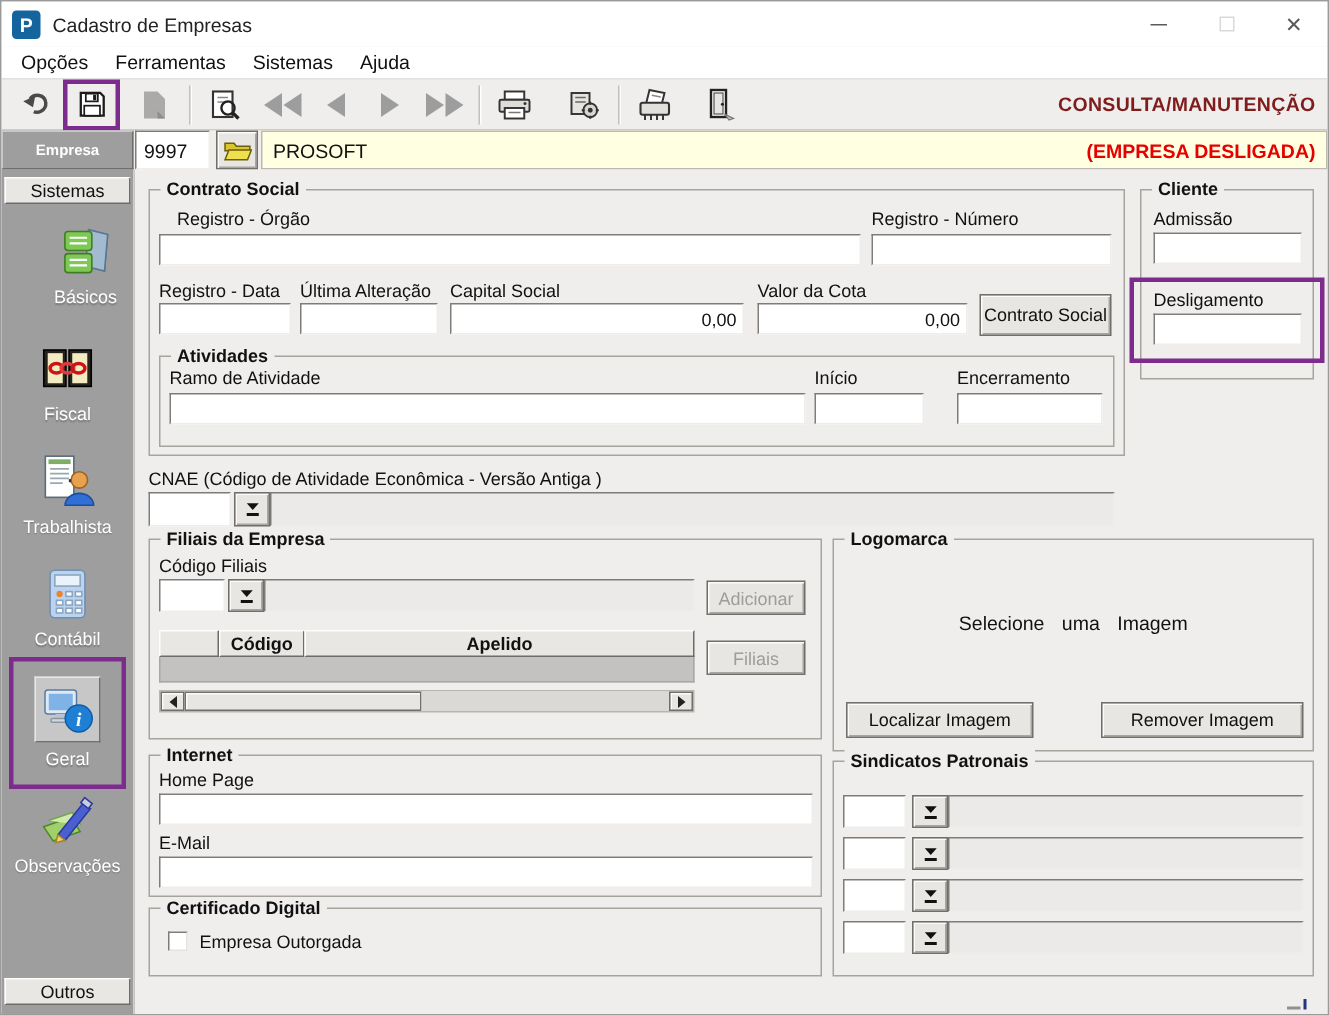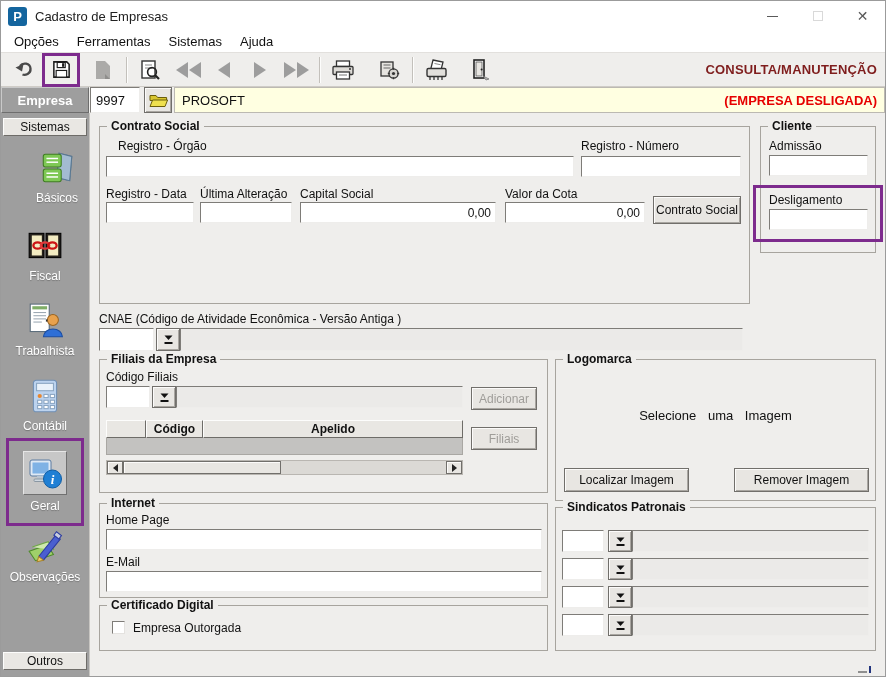--- a/index.html
+++ b/index.html
@@ -28,21 +28,21 @@
   .tb-btn { width:32px; height:28px; display:flex; align-items:center; justify-content:center; flex:0 0 auto; }
   .tb-sep { width:1px; height:26px; background:#c3c0bb; box-shadow:1px 0 0 #fdfdfc; margin:0 7px; flex:0 0 auto; }
   .hl-save { outline:3px solid #7d2b8d; outline-offset:0px; }
   .mode-label { margin-left:auto; font-size:13px; font-weight:bold; color:#7f1d1d; letter-spacing:0.2px; }
   .tri { width:0; height:0; border-top:8px solid transparent; border-bottom:8px solid transparent; }
   .tri-l { border-right:12px solid #9d9d9d; }
   .tri-r { border-left:12px solid #9d9d9d; }
   .dbl { display:flex; gap:1px; }
   
   .companybar { position:absolute; left:0; top:86px; width:100%; height:26px; background:#efeeec; display:flex; }
-  .company-label { width:88px; background:#9e9e9e; color:#fff; font-weight:bold; font-size:13px;
+  .company-label { width:88px; background:#9e9e9e; color:#fff; font-weight:bold; font-size:10px;
                    border:1px solid; border-color:#c9c9c9 #6e6e6e #6e6e6e #c9c9c9; display:flex; align-items:center; justify-content:center; }
   .company-code { width:50px; margin-left:1px; background:#fff; border:1px solid; border-color:#7e7c78 #eeedeb #eeedeb #7e7c78;
                   display:flex; align-items:center; padding-left:5px; font-size:13px; }
   .folder-btn { width:28px; margin-left:4px; background:#e8e6e2; border:1px solid #716f6b;
                 box-shadow:inset 1px 1px 0 #fcfbfa, inset -1px -1px 0 #a9a6a1; display:flex; align-items:center; justify-content:center; }
   .company-name { flex:1; margin-left:2px; background:#ffffe1; border:1px solid #bcb9b2; display:flex; align-items:center; padding:0 7px; font-size:13px; }
   .status-label { margin-left:auto; color:#e60000; font-weight:bold; font-size:13px; }
   
   .sidebar { position:absolute; left:0; top:112px; width:88px; height:565px; background:#9e9e9e; }
   .side-btn { position:absolute; left:2px; width:84px; height:18px; background:#e9e7e3; font-size:12px;
@@ -338,20 +338,29 @@
       <div class="lab" style="left:6px; top:60px;">Registro - Data</div>
       <div class="inp" style="left:6px; top:75px; width:88px;"></div>
       <div class="lab" style="left:100px; top:60px;">Última Alteração</div>
       <div class="inp" style="left:100px; top:75px; width:92px;"></div>
       <div class="lab" style="left:200px; top:60px;">Capital Social</div>
       <div class="inp num" style="left:200px; top:75px; width:196px;">0,00</div>
       <div class="lab" style="left:405px; top:60px;">Valor da Cota</div>
       <div class="inp num" style="left:405px; top:75px; width:140px;">0,00</div>
       <div class="btn3d" style="left:553px; top:69px; width:88px; height:28px;">Contrato Social</div>
 
+      <div class="grp" style="left:6px; top:110px; width:637px; height:61px;">
+        <div class="grp-title">Atividades</div>
+        <div class="lab" style="left:6px; top:7px;">Ramo de Atividade</div>
+        <div class="inp" style="left:6px; top:24px; width:424px;"></div>
+        <div class="lab" style="left:436px; top:7px;">Início</div>
+        <div class="inp" style="left:436px; top:24px; width:73px;"></div>
+        <div class="lab" style="left:531px; top:7px;">Encerramento</div>
+        <div class="inp" style="left:531px; top:24px; width:97px;"></div>
+      </div>
     </div>
 
     <div class="grp" style="left:670px; top:13px; width:116px; height:127px;padding-left:27px;">
       <div class="grp-title">Cliente</div>
       <div class="lab" style="left:8px; top:12px;">Admissão</div>
       <div class="inp" style="left:8px; top:28px; width:99px;"></div>
       <div class="hl-deslig"></div>
       <div class="lab" style="left:8px; top:66px;">Desligamento</div>
       <div class="inp" style="left:8px; top:82px; width:99px;"></div>
     </div>

